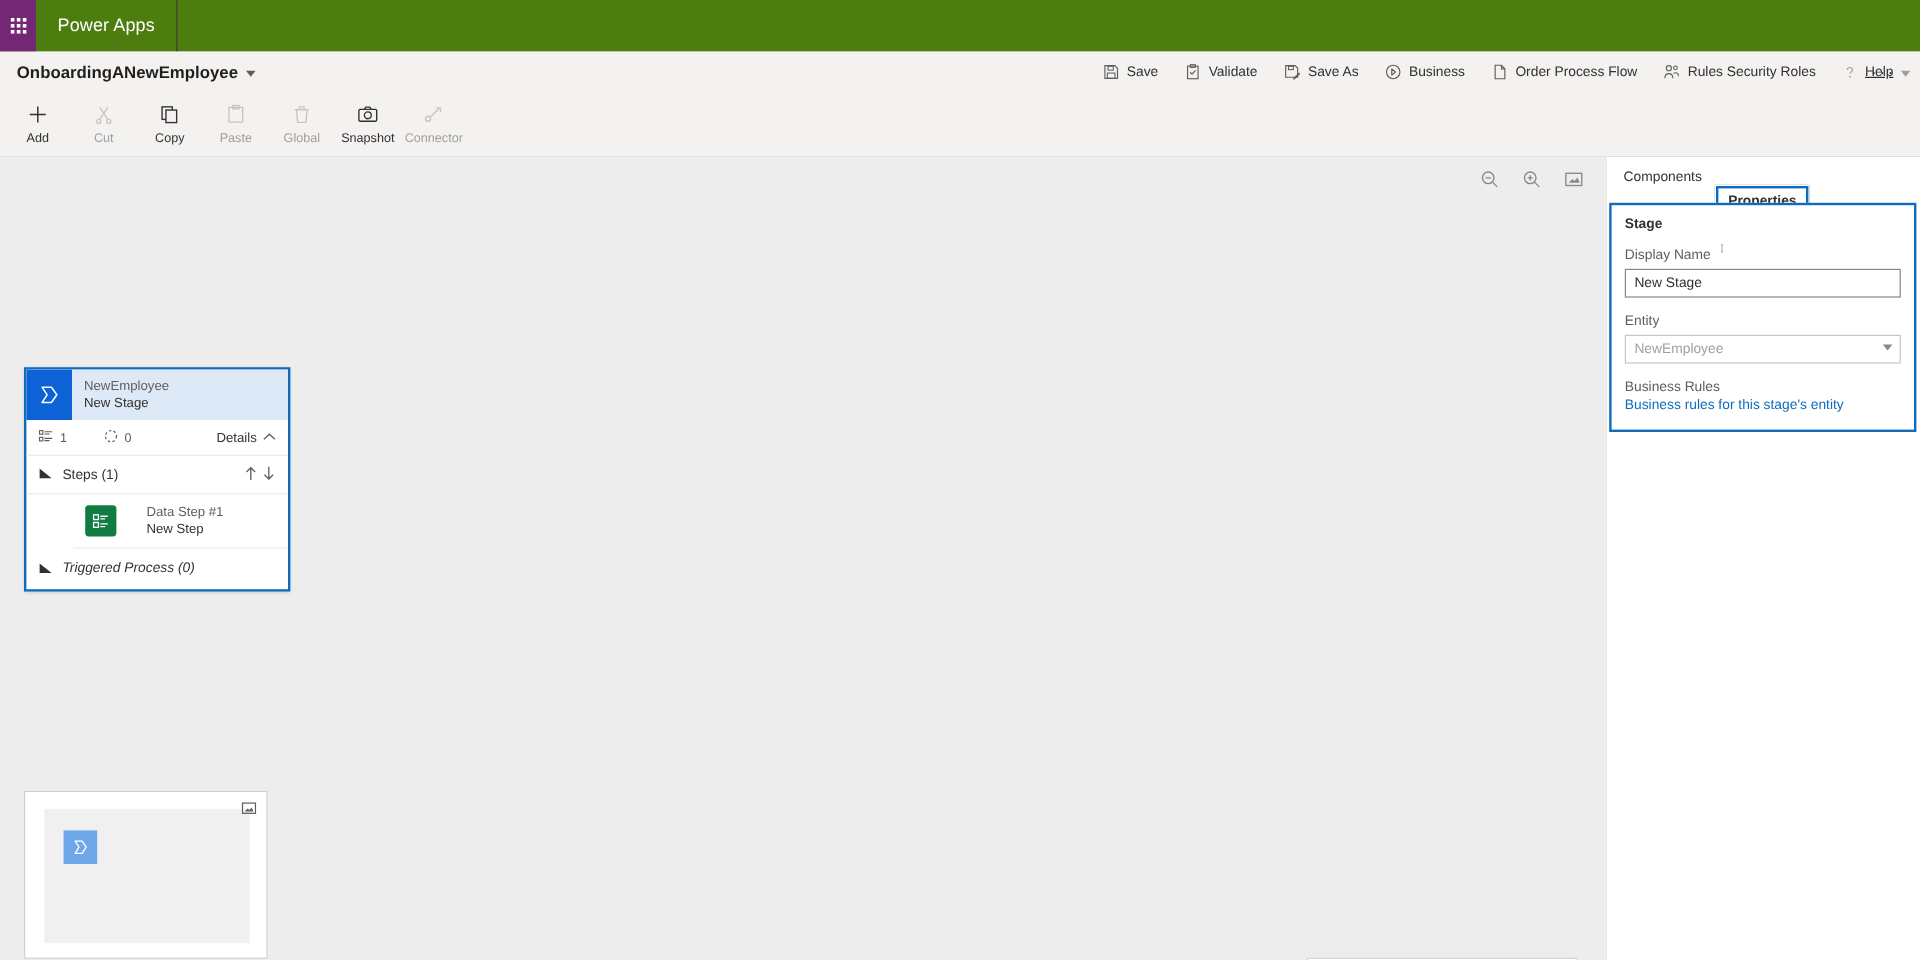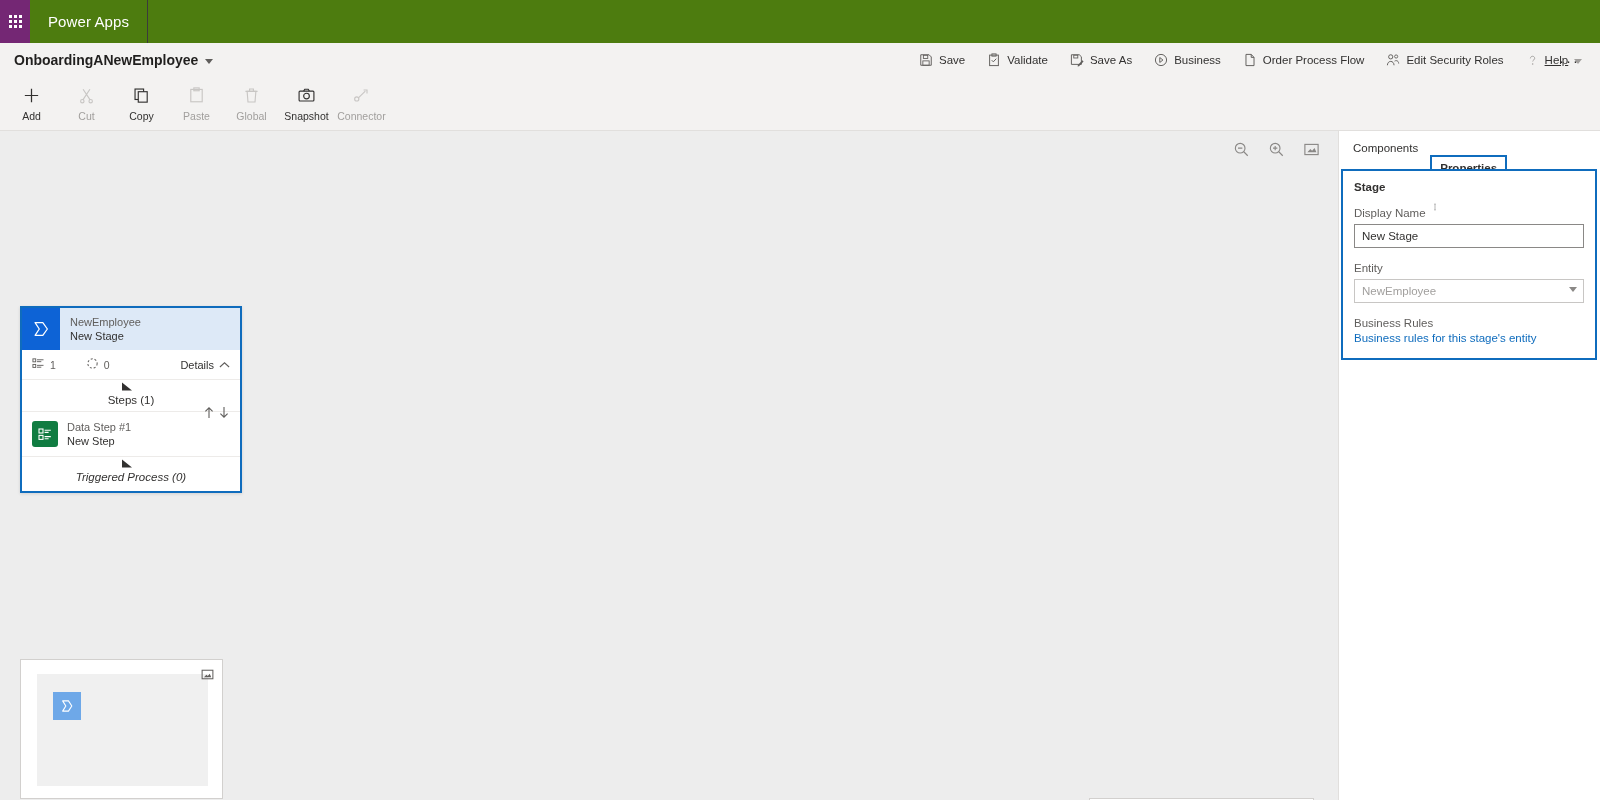--- a/index.html
+++ b/index.html
@@ -63,21 +63,21 @@
   .ellipsis-btn {
     position: absolute; right: 10px; top: 0; height: 34px;
     display: flex; align-items: center; padding: 0 10px;
     color: #323130; font-size: 15px; letter-spacing: 2px; cursor: pointer;
   }
 
   
   .ribbon {
     height: 54px; background: #f3f2f1;
     border-bottom: 1px solid #e1dfdd;
-    display: flex; align-items: center; padding-left: 4px;
+    display: flex; align-items: flex-start; padding-left: 4px;
   }
   .rib-btn {
     width: 55px; height: 52px;
     display: flex; flex-direction: column; align-items: center;
     justify-content: center; gap: 4px; cursor: pointer;
   }
   .rib-btn .rlbl { font-size: 10.5px; color: #323130; }
   .rib-btn.disabled .rlbl { color: #a19f9d; }
   .rib-btn.disabled { cursor: default; }
   .rib-ico { height: 20px; display: flex; align-items: center; }
@@ -126,31 +126,31 @@
   .meta-item + .meta-item { margin-left: 30px; }
   .details-toggle {
     margin-left: auto; display: flex; align-items: center; gap: 5px;
     font-size: 11px; color: #323130; cursor: pointer;
   }
 
   .sec-row {
     height: 32px; display: flex; align-items: center;
     padding: 0 10px; font-size: 11.5px; color: #323130;
     border-bottom: 1px solid #edebe9;
-    flex-direction: column;
   }
   .sec-row .tri { margin-right: 8px; }
   .sort-arrows {
     margin-left: auto; display: flex; gap: 3px;
     color: #605e5c; font-size: 12px; cursor: pointer;
   }
   .step-row {
-    display: flex; align-items: center; gap: 9px;
+    display: flex; align-items: center; gap: 25px;
     padding: 8px 10px; border-bottom: 1px solid #edebe9;
     cursor: pointer;
+    margin-left: 39px;
   }
   .step-ico {
     width: 26px; height: 26px; background: #107c41; border-radius: 3px;
     display: flex; align-items: center; justify-content: center;
     flex: 0 0 auto;
   }
   .step-text { display: flex; flex-direction: column; }
   .step-text .s1 { font-size: 11px; color: #605e5c; line-height: 14px; }
   .step-text .s2 { font-size: 11px; color: #323130; line-height: 14px; }
   .sec-row.last { border-bottom: none; height: 34px; font-style: italic; }
@@ -334,21 +334,21 @@
 
     <div class="cmd-btn">
       <span>
         <svg width="14" height="14" viewBox="0 0 16 16">
             <circle cx="5.4" cy="4.4" r="2.4" fill="none" stroke="#605e5c" stroke-width="1.1"></circle>
             <path d="M1.6 14c0-2.6 1.7-4.4 3.8-4.4S9.2 11.4 9.2 14" fill="none" stroke="#605e5c" stroke-width="1.1"></path>
             <circle cx="11.6" cy="4" r="1.8" fill="none" stroke="#605e5c" stroke-width="1"></circle>
             <path d="M9.8 9.3c.6-.4 1.2-.6 1.8-.6 1.8 0 2.9 1.4 2.9 3.4" fill="none" stroke="#605e5c" stroke-width="1"></path>
           </svg>
       </span>
-      <span>Edit Security Roles</span>
+      <span>Rules Security Roles</span>
     </div>
 
     <div class="cmd-btn">
       <span>
         <svg width="13" height="13" viewBox="0 0 16 16">
             <path d="M5.4 5.4c0-1.5 1.2-2.6 2.7-2.6s2.6 1.1 2.6 2.5c0 1.9-2.4 2-2.4 3.9" fill="none" stroke="#a19f9d" stroke-width="1.2"></path>
             <circle cx="8.2" cy="12.2" r=".95" fill="#a19f9d"></circle>
           </svg>
       </span>
       <span class="u">Help</span>

